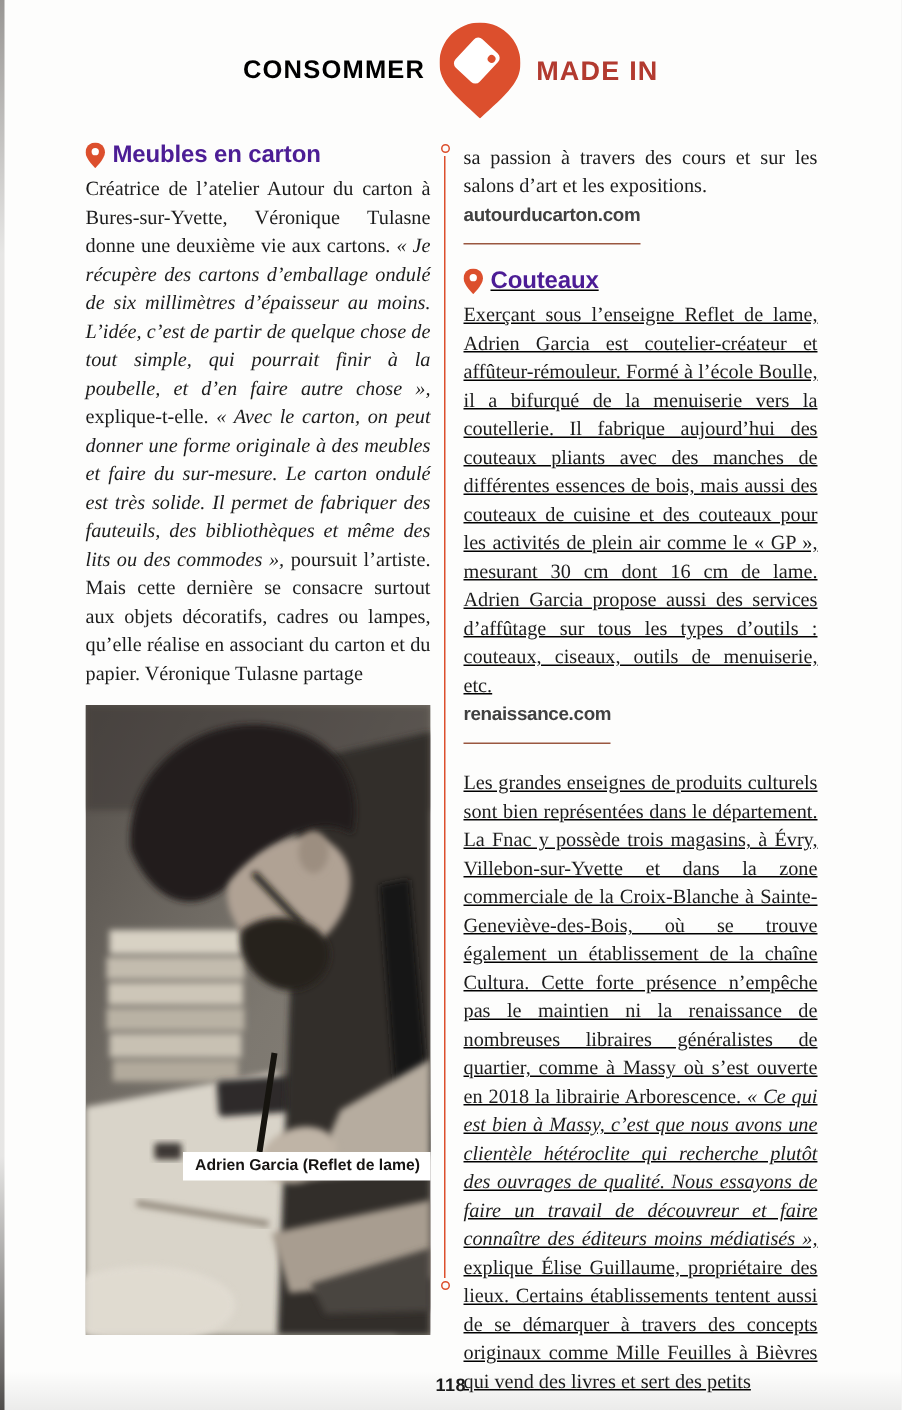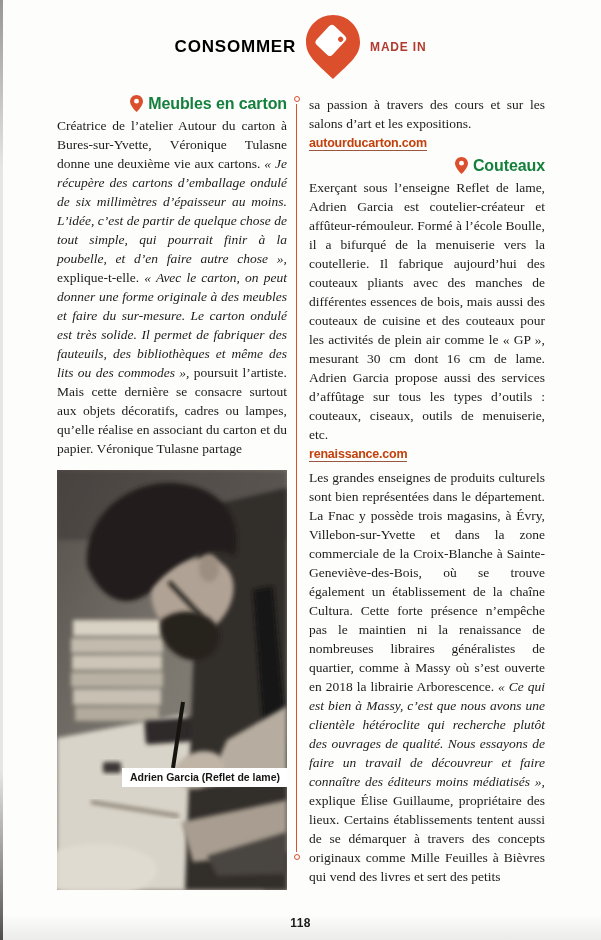--- a/index.html
+++ b/index.html
@@ -21,58 +21,57 @@
   
   .header {
     position:absolute; top:14px; left:0; right:0;
     display:flex; align-items:center; justify-content:center; gap:10px;
     height:66px;
   }
   .kicker {
     font-size:17px; font-weight:800; letter-spacing:.8px; color:#000000;
   }
   .rubric {
-    font-size:12px; font-weight:700; letter-spacing:.8px; color:#B23A2F;
+    font-size:18px; font-weight:700; letter-spacing:.8px; color:#B23A2F;
   }
   .big-pin { width:54px; height:64px; display:block; }
   
   .col-left  { position:absolute; left:57px;  top:95px; width:230px; }
   .col-right { position:absolute; left:309px; top:95px; width:236px; }
   .divider {
     position:absolute; left:296px; top:104px; height:748px;
     border-left:1px solid #DC4F2D;
   }
   .divider .dot {
     position:absolute; left:-3.5px; width:6px; height:6px;
     border:1px solid #DC4F2D; border-radius:50%; background:#fdfdfc;
   }
   .divider .dot.top { top:-8px; }
   .divider .dot.bottom { bottom:-8px; }
   
   .sec-heading {
     display:flex; align-items:center; gap:5px;
-    font-size:16px; font-weight:700; color:#15803d; letter-spacing:-.1px;
+    font-size:16px; font-weight:700; color:#4c1d95; letter-spacing:-.1px;
     margin-bottom:3px;
-    justify-content:flex-end;
   }
   .small-pin { width:13px; height:17px; flex:0 0 auto; margin-top:-2px; }
   .body-text {
     font-family:"Liberation Serif", serif;
     font-size:13.5px; line-height:19px; color:#1c1c1c;
     text-align:justify; hyphens:auto; -webkit-hyphens:auto;
   }
   .body-text .it { font-style:italic; }
   .site-link {
     display:inline-block; margin-top:3px;
     font-family:"Liberation Sans", sans-serif;
-    font-size:12.5px; font-weight:700; letter-spacing:-.2px; color:#c2410c;
-    border-bottom:1.5px solid #9a5740; padding-bottom:0px;
+    font-size:12.5px; font-weight:700; letter-spacing:-.2px; color:#404040;
+    border-bottom:1.5px solid #9a5740; padding-bottom:12px;
     text-decoration:none; cursor:pointer;
   }
-  .section { margin-top:6px; }
+  .section { margin-top:16px;text-decoration:underline; }
   
   .photo-fig { position:relative; margin-top:12px; width:230px; height:320px;text-decoration:underline; }
   .photo-fig svg { display:block; }
   .photo-caption {
     position:absolute; right:0; bottom:3px;
     background:#ffffff; color:#171513;
     font-size:10.5px; font-weight:700; line-height:1;
     padding:4px 7px 5px 8px; white-space:nowrap;
   }
   

